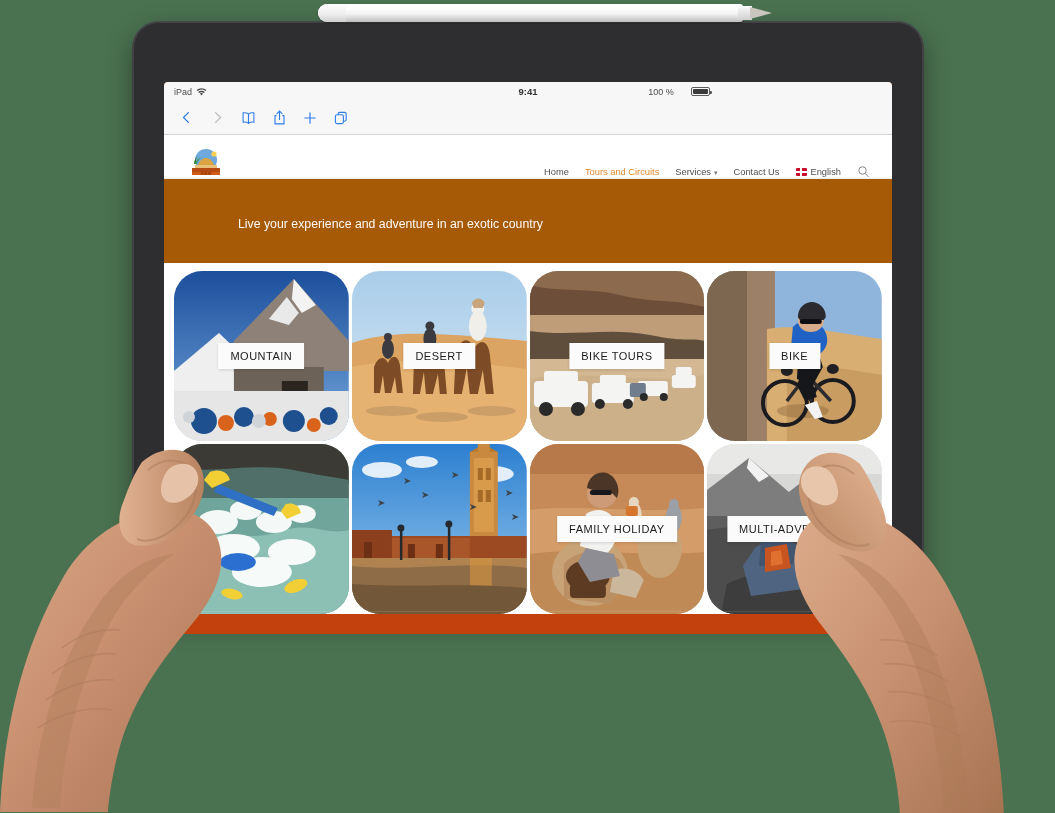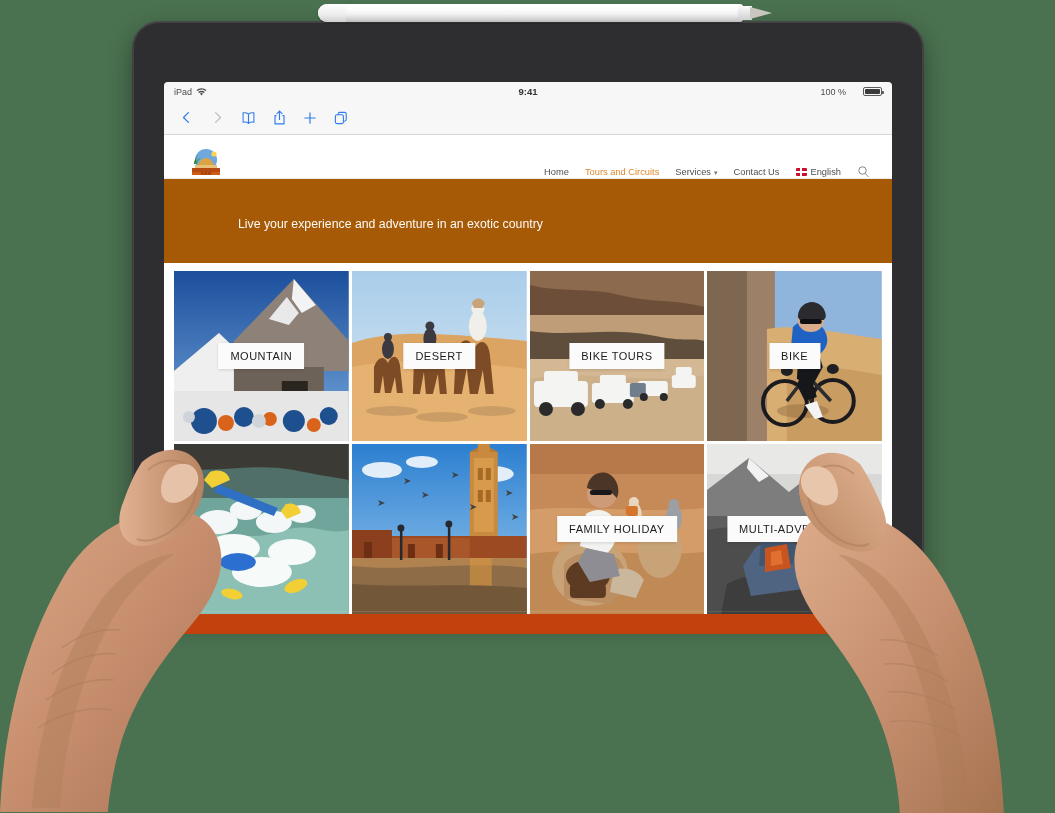--- a/index.html
+++ b/index.html
@@ -72,21 +72,21 @@
 
   
   .statusbar {
     height: 19px; background: #f7f7f7;
     display: flex; align-items: center;
     padding: 0 10px;
     font-size: 9px; color: #4a4a4a;
   }
   .sb-left { display: flex; align-items: center; gap: 4px; width: 33%; }
   .sb-mid  { width: 34%; text-align: center; font-weight: bold; font-size: 9.5px; color:#333; }
-  .sb-right{ width: 33%; display: flex; align-items: center; justify-content: flex-end; gap: 17px; }
+  .sb-right{ width: 33%; display: flex; align-items: center; gap: 17px; }
   .wifi-ico { display:inline-block; width:11px; height:8px; }
   .batt {
     width: 19px; height: 8.5px; border: 1px solid #5b5b5b;
     border-radius: 2px; position: relative; padding:1px;
   }
   .batt i { display:block; height:100%; background:#3b3b3b; border-radius:1px; }
   .batt::after{
     content:""; position:absolute; right:-3px; top:2.5px;
     width:1.5px; height:3.5px; background:#5b5b5b; border-radius:0 1px 1px 0;
   }
@@ -152,20 +152,21 @@
     padding: 8px 10px 0 10px;
     display: grid;
     grid-template-columns: repeat(4, 1fr);
     gap: 3px;
   }
   .card {
     position: relative;
     height: 170px;
     overflow: hidden;
     cursor: pointer;
+    border-radius: 28px;
   }
   .card .photo { position: absolute; inset: 0; }
   .card .label {
     position: absolute; top: 50%; left: 50%;
     transform: translate(-50%,-50%);
     background: #fbfbfb;
     color: #1b1b1b;
     font-size: 11px; font-weight: 500; letter-spacing: .5px;
     padding: 7px 12px;
     white-space: nowrap;

